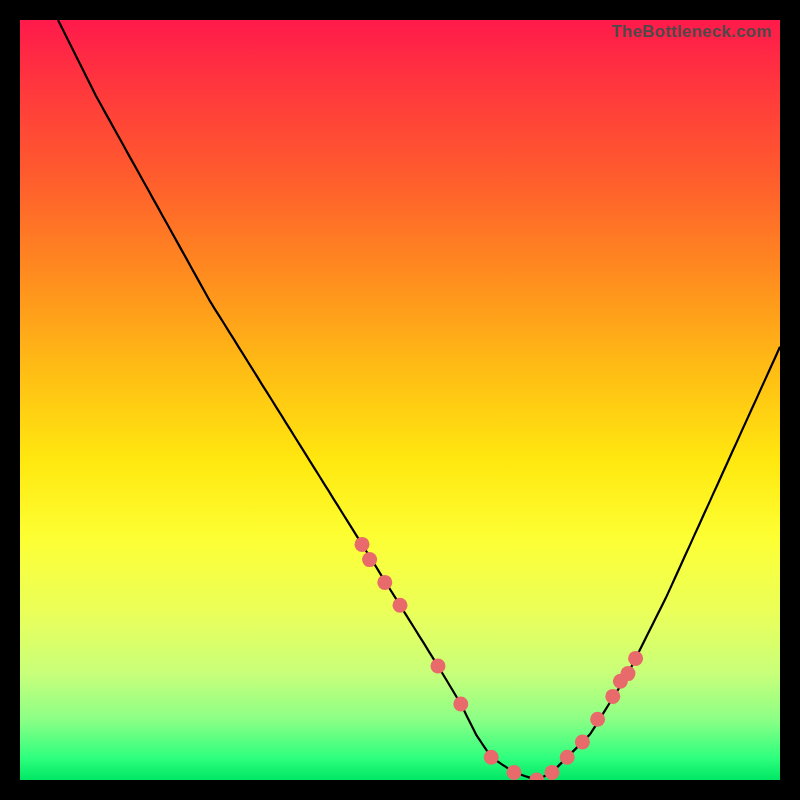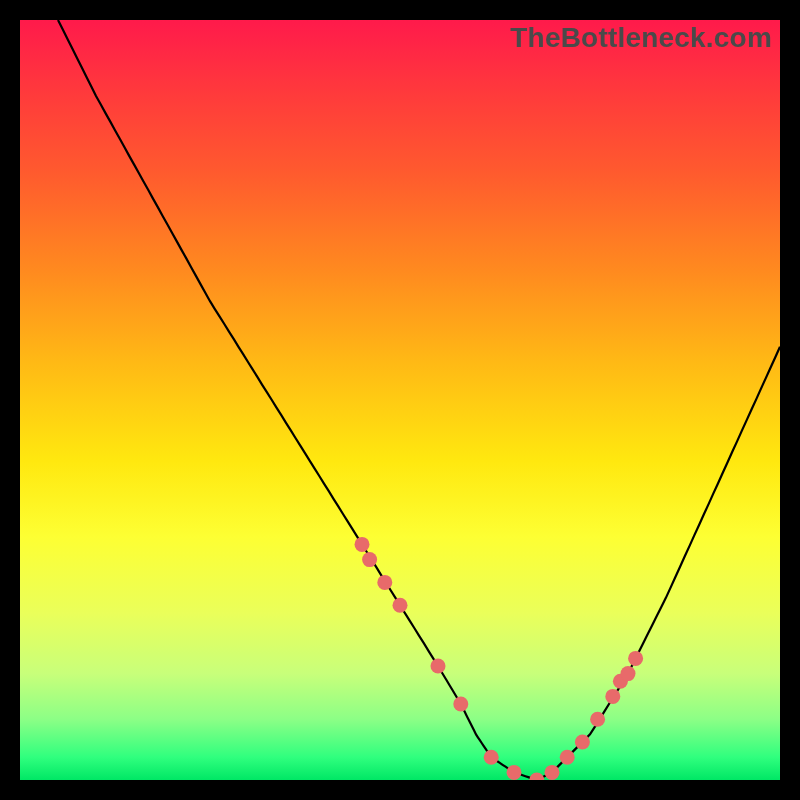--- a/index.html
+++ b/index.html
@@ -28,21 +28,21 @@
       #c8ff7a 86%,
       #8cff86 92%,
       #30ff7e 97%,
       #00e765 100%);
   }
   .watermark {
     position: absolute;
     top: 22px;
     right: 28px;
     font-family: Arial, Helvetica, sans-serif;
-    font-size: 28px;
+    font-size: 17px;
     font-weight: 600;
     color: #4a4a4a;
     letter-spacing: 0.2px;
   }
   svg.overlay {
     position: absolute;
     left: 20px;
     top: 20px;
     width: 760px;
     height: 760px;

